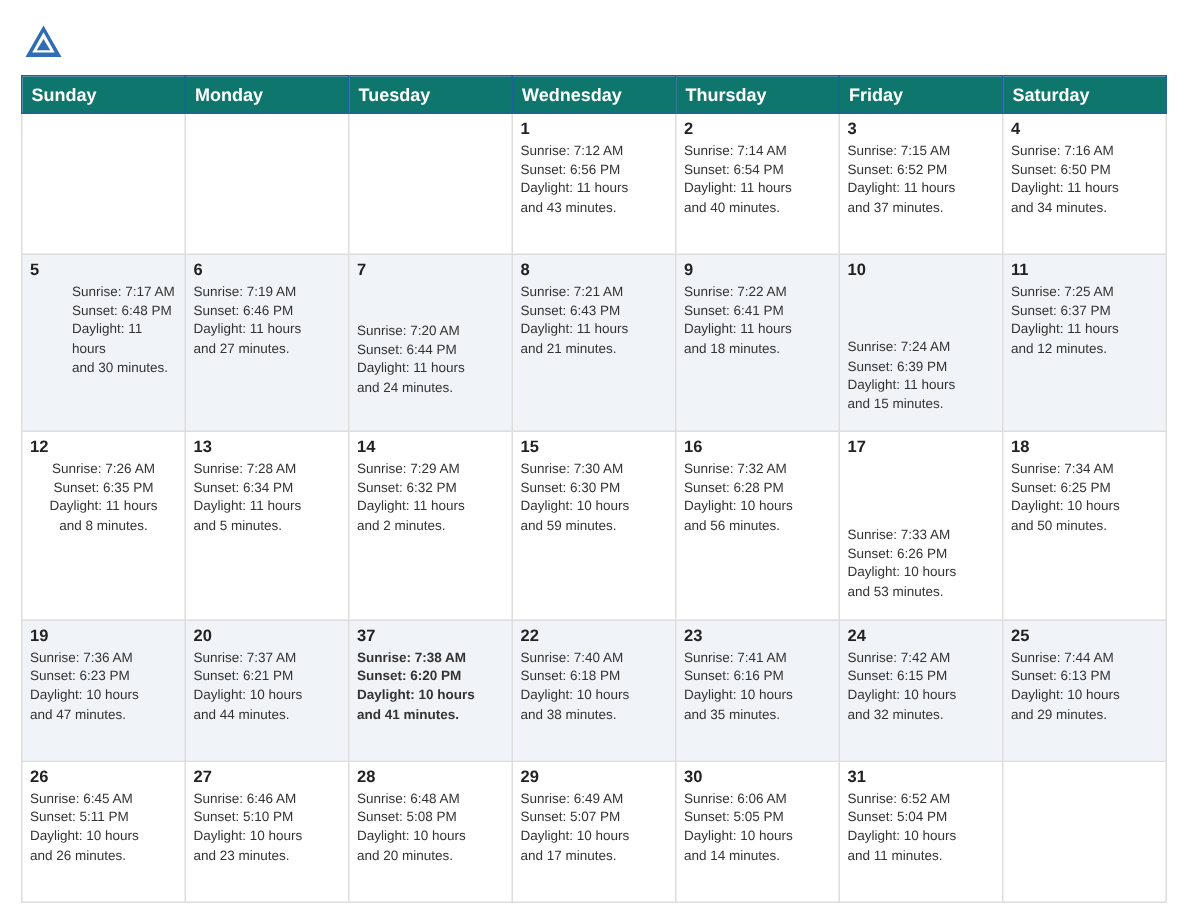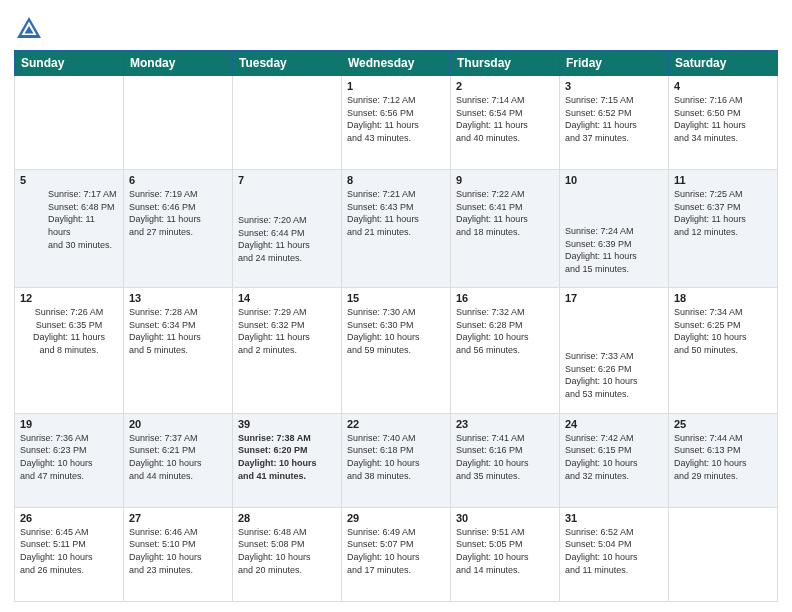--- a/index.html
+++ b/index.html
@@ -289,21 +289,21 @@
 and 47 minutes.</div>
           </td>
           <td>
             <div class="day-number">20</div>
             <div class="day-info" style="white-space: pre-line;">Sunrise: 7:37 AM
 Sunset: 6:21 PM
 Daylight: 10 hours
 and 44 minutes.</div>
           </td>
           <td>
-            <div class="day-number">39</div>
+            <div class="day-number">37</div>
             <div class="day-info" style="white-space: pre-line; font-weight: bold;">Sunrise: 7:38 AM
 Sunset: 6:20 PM
 Daylight: 10 hours
 and 41 minutes.</div>
           </td>
           <td>
             <div class="day-number">22</div>
             <div class="day-info" style="white-space: pre-line;">Sunrise: 7:40 AM
 Sunset: 6:18 PM
 Daylight: 10 hours
@@ -355,21 +355,21 @@
           </td>
           <td>
             <div class="day-number">29</div>
             <div class="day-info" style="white-space: pre-line;">Sunrise: 6:49 AM
 Sunset: 5:07 PM
 Daylight: 10 hours
 and 17 minutes.</div>
           </td>
           <td>
             <div class="day-number">30</div>
-            <div class="day-info" style="white-space: pre-line;">Sunrise: 9:51 AM
+            <div class="day-info" style="white-space: pre-line;">Sunrise: 6:06 AM
 Sunset: 5:05 PM
 Daylight: 10 hours
 and 14 minutes.</div>
           </td>
           <td>
             <div class="day-number">31</div>
             <div class="day-info" style="white-space: pre-line;">Sunrise: 6:52 AM
 Sunset: 5:04 PM
 Daylight: 10 hours
 and 11 minutes.</div>

